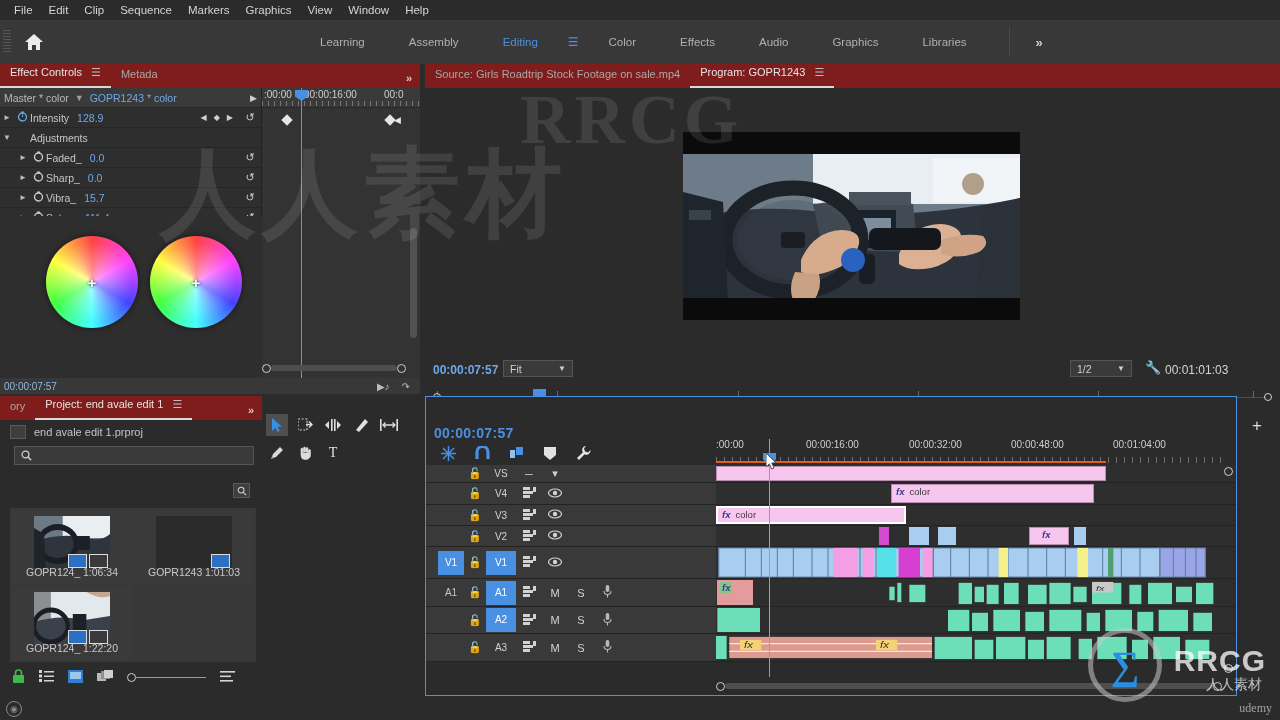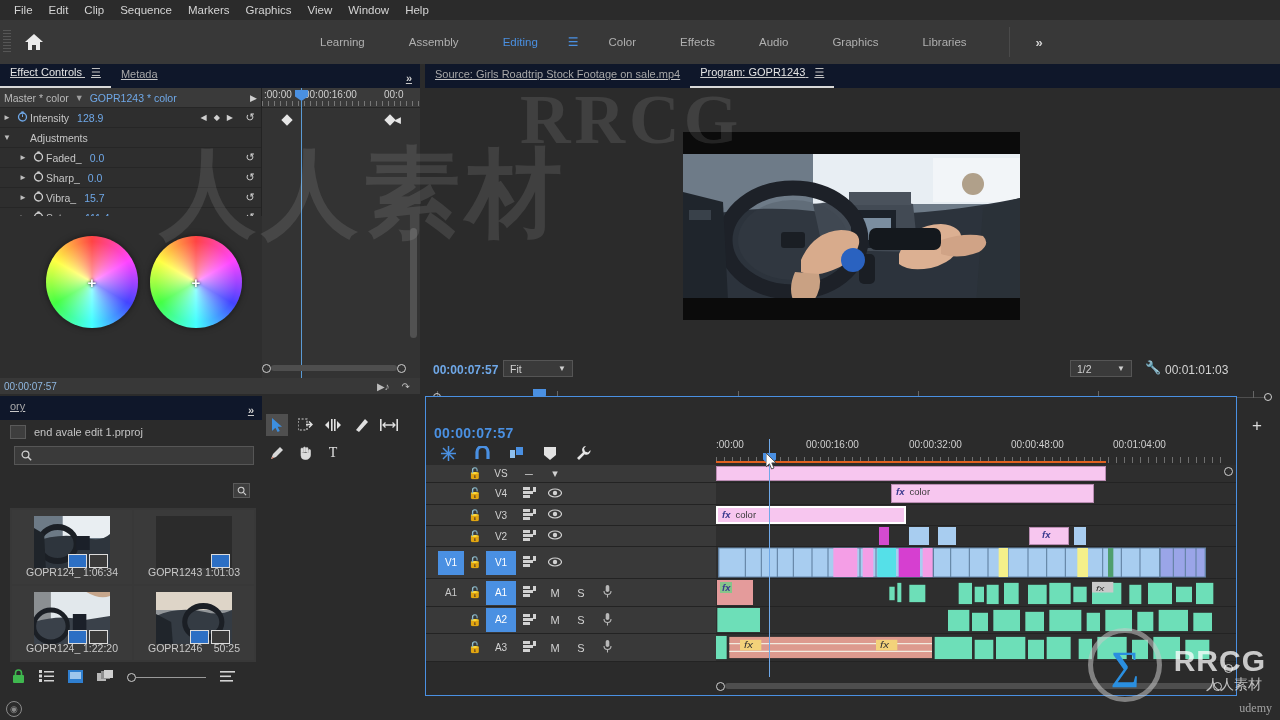--- a/index.html
+++ b/index.html
@@ -30,21 +30,21 @@
   .homebtn{ width:40px; height:44px; display:flex; align-items:center; justify-content:center; }
   .ws-tabs{ display:flex; align-items:center; margin-left:250px; gap:12px; }
   .ws-tab{ padding:0 16px; font-size:11.5px; color:#b0b0b0; line-height:44px; white-space:nowrap; }
   .ws-tab.active{ color:#4a90e2; }
   .ws-menu-ic{ color:#4a90e2; font-size:12px; padding:0 2px; }
   .ws-sep{ width:1px; height:30px; background:#4a4a4a; margin-left:14px; }
   .ws-more{ padding:0 14px; font-size:13px; font-weight:bold; color:#d0d0d0; }
 
   
   .panel{ position:absolute; background:#2b2b2b; }
-  .panel-tabs{ height:24px; background:#0f172a; display:flex; align-items:flex-end;text-decoration:underline; }
+  .panel-tabs{ height:24px; background:#7f1d1d; display:flex; align-items:flex-end; }
   .ptab{ font-size:11px; color:#a8a8a8; padding:0 10px 5px 10px; line-height:18px; white-space:nowrap;}
   .ptab.active{ color:#e4e4e4; border-bottom:2px solid #d8d8d8; }
   .ptab .burger{ margin-left:6px; color:#bdbdbd; }
   .ptab-more{ margin-left:auto; padding:0 8px 4px 8px; font-weight:bold; color:#d0d0d0; }
 
   
   #effectControls{ left:0; top:64px; width:420px; height:330px; background:#313131; }
   .ec-body{ position:absolute; left:0; top:24px; right:0; bottom:0; background:#2e2e2e; }
   .ec-left{ position:absolute; left:0; top:0; width:262px; bottom:0; border-right:1px solid #232323; }
   .ec-right{ position:absolute; left:262px; top:0; right:0; bottom:0; background:#333; }
@@ -539,20 +539,24 @@
             </svg>
           </span>
       </div>
       <div class="pm-plus">+</div>
     </div>
   </div>
 
   <div class="panel" id="projectPanel">
     <div class="panel-tabs">
       <div class="ptab">ory</div>
+      <div class="ptab active">
+        <span>Project: end avale edit 1</span>
+        <span class="burger">☰</span>
+      </div>
       <div class="ptab-more">»</div>
     </div>
 
     <div class="pr-body">
       <div class="pr-path">
         <span class="icn"></span>
         <span>end avale edit 1.prproj</span>
       </div>
 
       <div class="pr-search">
@@ -617,39 +621,20 @@
           <div class="pr-badges">
             <span class="pr-badge"></span>
             <span class="pr-badge dark"></span>
           </div>
           <div class="pr-meta">
             <span>GOPR124_</span>
             <span>1:22:20</span>
           </div>
         </div>
 
-        <div class="pr-cell">
-          <div class="pr-thumb">
-            <svg width="100%" height="100%" viewBox="0 0 90 52" preserveAspectRatio="none">
-              <rect width="90" height="52" fill="#93979a"></rect>
-              <rect x="0" y="0" width="90" height="18" fill="#ded5c8"></rect>
-              <path d="M0 24 Q26 14 58 20 Q76 24 90 18 L90 52 L0 52 Z" fill="#343b43"></path>
-              <ellipse cx="56" cy="30" rx="22" ry="16" fill="none" stroke="#1b1f25" stroke-width="6"></ellipse>
-              <path d="M0 22 L18 30 L20 52 L0 52 Z" fill="#20252b"></path>
-            </svg>
-          </div>
-          <div class="pr-badges">
-            <span class="pr-badge"></span>
-            <span class="pr-badge dark"></span>
-          </div>
-          <div class="pr-meta">
-            <span>GOPR1246</span>
-            <span>50:25</span>
-          </div>
-        </div>
       </div>
 
       <div class="pr-toolbar">
         <span>
           <svg width="13" height="14" viewBox="0 0 13 14">
               <rect x="1" y="6" width="11" height="8" rx="1" fill="#3fb84f"></rect>
               <path d="M3.5 6 V4 a3 3 0 0 1 6 0 V6" fill="none" stroke="#3fb84f" stroke-width="1.6"></path>
             </svg></span>
         <span>
           <svg width="15" height="12" viewBox="0 0 15 12">

